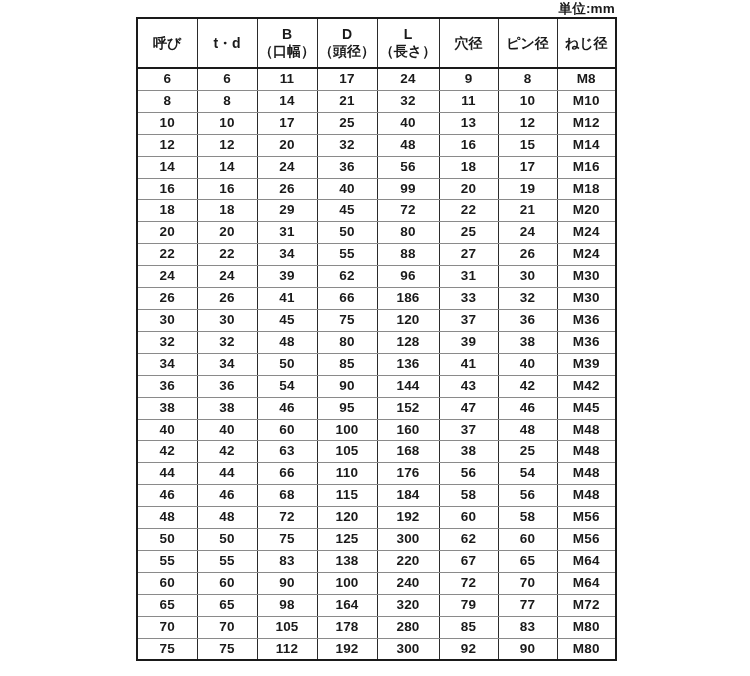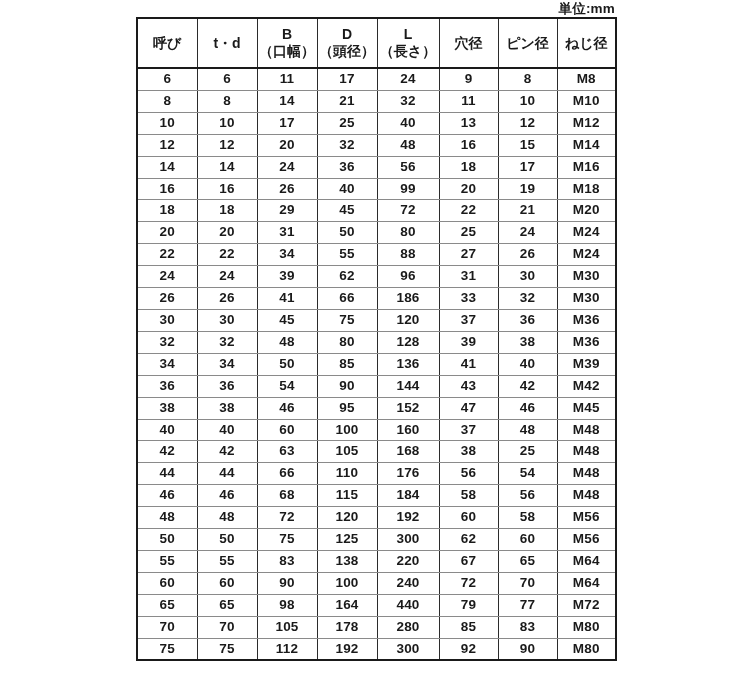--- a/index.html
+++ b/index.html
@@ -392,21 +392,21 @@
             <td>240</td>
             <td>72</td>
             <td>70</td>
             <td>M64</td>
           </tr>
           <tr>
             <td>65</td>
             <td>65</td>
             <td>98</td>
             <td>164</td>
-            <td>440</td>
+            <td>320</td>
             <td>79</td>
             <td>77</td>
             <td>M72</td>
           </tr>
           <tr>
             <td>70</td>
             <td>70</td>
             <td>105</td>
             <td>178</td>
             <td>280</td>

